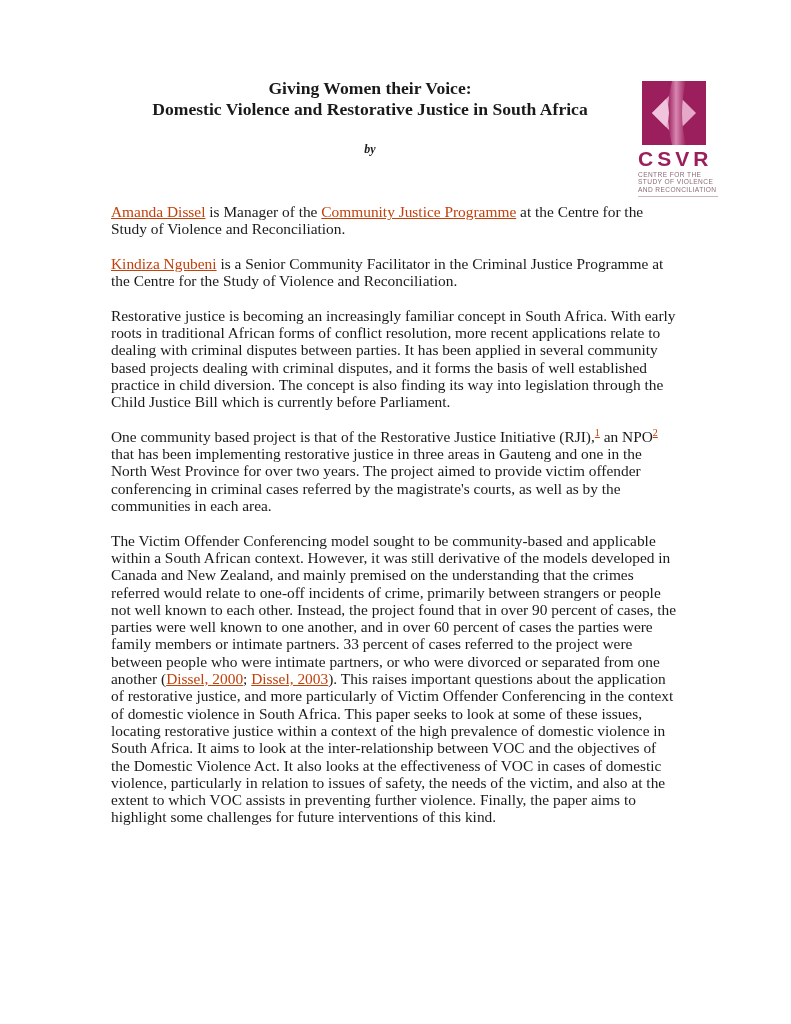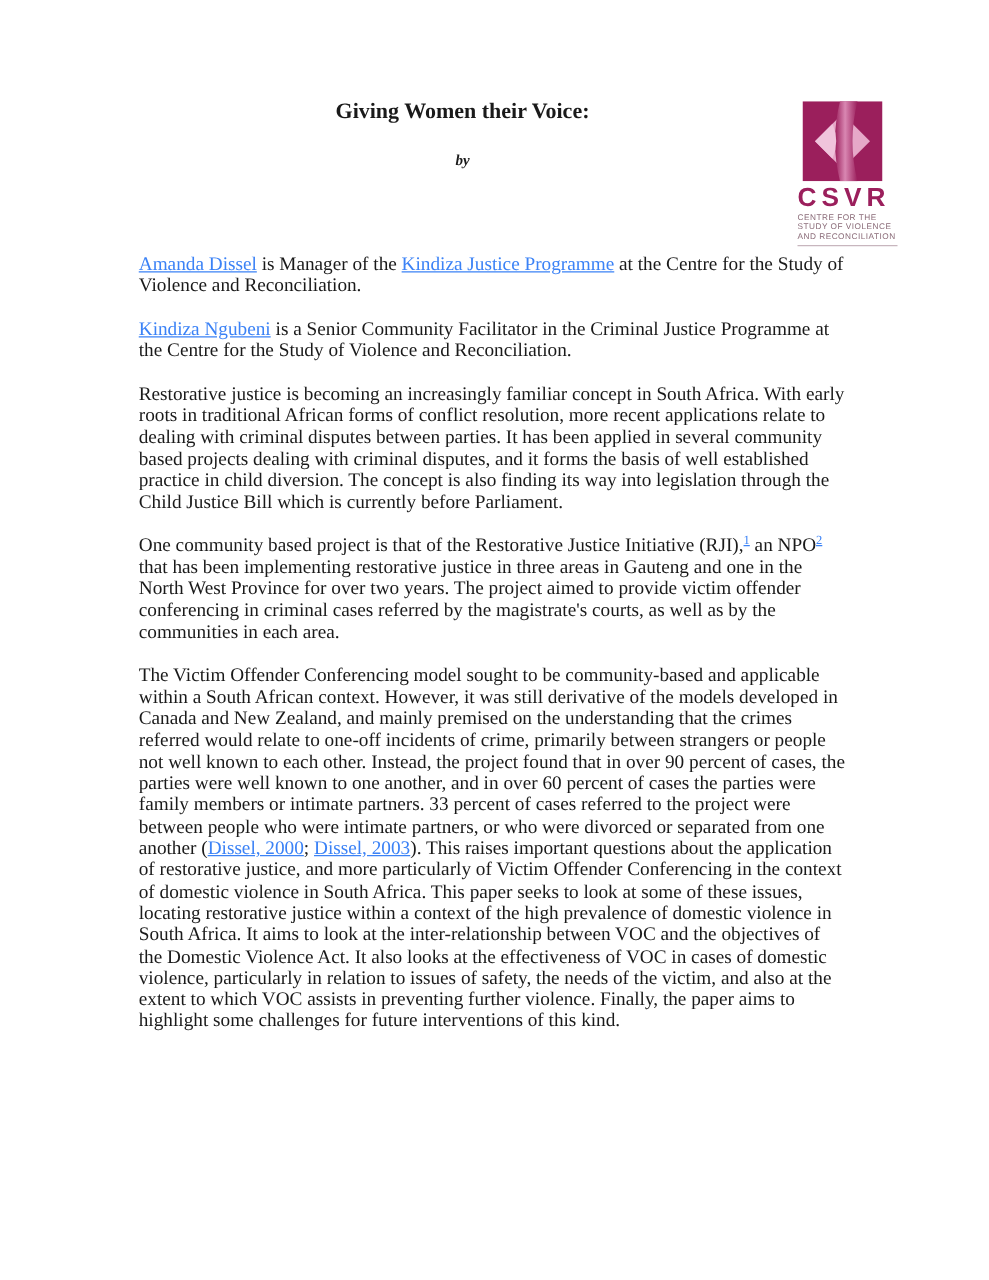--- a/index.html
+++ b/index.html
@@ -12,32 +12,33 @@
   .authors { font-weight: bold; font-size: 12px; margin-top: 22px; }
   .logo { position: absolute; left: 638px; top: 81px; width: 84px; }
   .logo svg { display: block; margin-left: 4px; }
   .logo-wordmark { font-family: "Liberation Sans", "DejaVu Sans", sans-serif; color: #9b1f5c;
         font-weight: bold; font-size: 21px; letter-spacing: 4px; margin-top: 2px; text-align: left; }
   .logo-sub { font-family: "Liberation Sans", "DejaVu Sans", sans-serif; color: #8a6b78;
         font-size: 6.6px; letter-spacing: 0.4px; line-height: 7.4px; text-transform: uppercase; }
   .logo-rule { width: 80px; height: 1px; background: #c8b6be; margin-top: 3px; }
   .body { position: absolute; left: 111px; top: 203px; width: 565px; font-size: 15.4px; line-height: 17.3px; }
   .body p { margin: 0 0 17.3px 0; }
-  a.lnk { color: #3b82f6; text-decoration: underline; }
+  a.lnk { color: #c2410c; text-decoration: underline; }
   sup a { font-size: 10px; }
   sup { line-height: 0; }
 </style>
 </head>
 <body>
 
 <div class="page">
 
   <div class="header">
     <h1 class="title">
       <span>Giving Women their Voice:</span><br>
+      <span>Domestic Violence and Restorative Justice in South Africa</span>
     </h1>
     <div class="by">by</div>
   </div>
 
   <div class="logo">
     <svg width="64" height="64" viewBox="0 0 64 64">
       <defs>
         <linearGradient id="band" x1="0" x2="1" y1="0" y2="0">
           <stop offset="0" stop-color="#9b1f5c"></stop>
           <stop offset="0.45" stop-color="#d987b2"></stop>
@@ -53,21 +54,21 @@
     <div class="logo-sub">
       <div>Centre for the</div>
       <div>Study of Violence</div>
       <div>and Reconciliation</div>
     </div>
     <div class="logo-rule"></div>
   </div>
 
   <div class="body">
 
-    <p><a class="lnk" href="#">Amanda Dissel</a><span> is Manager of the </span><a class="lnk" href="#">Kindiza Justice Programme</a><span> at the Centre for the Study of Violence and Reconciliation.</span></p>
+    <p><a class="lnk" href="#">Amanda Dissel</a><span> is Manager of the </span><a class="lnk" href="#">Community Justice Programme</a><span> at the Centre for the Study of Violence and Reconciliation.</span></p>
 
     <p><a class="lnk" href="#">Kindiza Ngubeni</a><span> is a Senior Community Facilitator in the Criminal Justice Programme at the Centre for the Study of Violence and Reconciliation.</span></p>
 
     <p>Restorative justice is becoming an increasingly familiar concept in South Africa. With early roots in traditional African forms of conflict resolution, more recent applications relate to dealing with criminal disputes between parties. It has been applied in several community based projects dealing with criminal disputes, and it forms the basis of well established practice in child diversion. The concept is also finding its way into legislation through the Child Justice Bill which is currently before Parliament.</p>
 
     <p><span>One community based project is that of the Restorative Justice Initiative (RJI),</span><sup><a class="lnk" href="#">1</a></sup><span> an NPO</span><sup><a class="lnk" href="#">2</a></sup><span> that has been implementing restorative justice in three areas in Gauteng and one in the North West Province for over two years. The project aimed to provide victim offender conferencing in criminal cases referred by the magistrate's courts, as well as by the communities in each area.</span></p>
 
     <p><span>The Victim Offender Conferencing model sought to be community-based and applicable within a South African context. However, it was still derivative of the models developed in Canada and New Zealand, and mainly premised on the understanding that the crimes referred would relate to one-off incidents of crime, primarily between strangers or people not well known to each other. Instead, the project found that in over 90 percent of cases, the parties were well known to one another, and in over 60 percent of cases the parties were family members or intimate partners. 33 percent of cases referred to the project were between people who were intimate partners, or who were divorced or separated from one another (</span><a class="lnk" href="#">Dissel, 2000</a><span>; </span><a class="lnk" href="#">Dissel, 2003</a><span>). This raises important questions about the application of restorative justice, and more particularly of Victim Offender Conferencing in the context of domestic violence in South Africa. This paper seeks to look at some of these issues, locating restorative justice within a context of the high prevalence of domestic violence in South Africa. It aims to look at the inter-relationship between VOC and the objectives of the Domestic Violence Act. It also looks at the effectiveness of VOC in cases of domestic violence, particularly in relation to issues of safety, the needs of the victim, and also at the extent to which VOC assists in preventing further violence. Finally, the paper aims to highlight some challenges for future interventions of this kind.</span></p>
   </div>
 </div>

